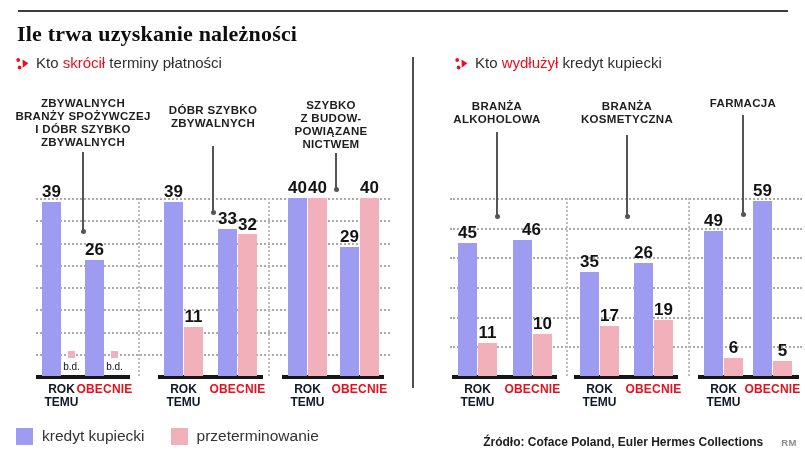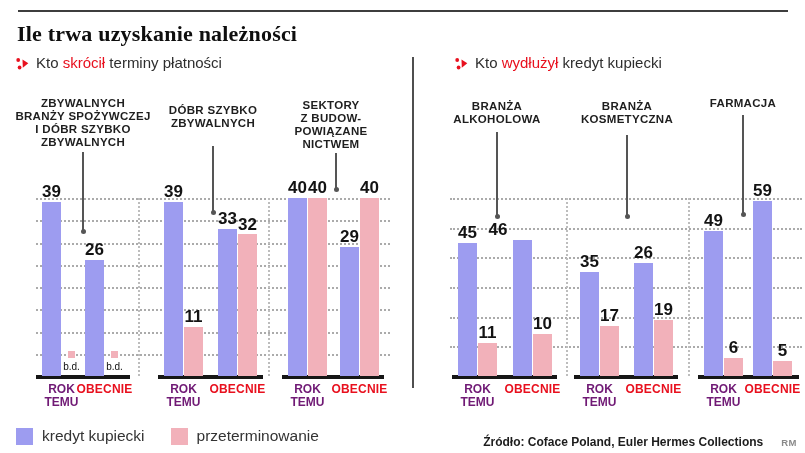--- a/index.html
+++ b/index.html
@@ -17,21 +17,21 @@
   .divider { left:412px; top:57px; width:2px; height:331px; background:#4f4f4f; }
   .gridline { height:0; border-top:2px dotted #ababab; }
   .vsep { width:0; border-left:2px dotted #bdbdbd; }
   .baseline { height:4px; background:#161616; }
   .cat { font-size:11.5px; font-weight:bold; color:#1e1e1e; text-align:center;
          line-height:13px; letter-spacing:0.3px; }
   .leader { width:2px; background:#555; }
   .ldot { width:5px; height:5px; border-radius:50%; background:#555; }
   .val { width:34px; font-size:17px; font-weight:bold; color:#131313; text-align:center; }
   .axis { width:70px; font-size:12px; text-align:center; line-height:12.5px; }
-  .axis.rok { color:#701a75; font-weight:600; }
+  .axis.rok { color:#0f172a; font-weight:600; }
   .axis.obc { color:var(--red); font-weight:bold; letter-spacing:0.2px; }
   .bd-sq { width:7px; height:7px; }
   .bd-txt { width:31px; font-size:10px; font-weight:normal; color:#101010; text-align:center;
             text-shadow:-1px -1px 0 #fff,1px -1px 0 #fff,-1px 1px 0 #fff,1px 1px 0 #fff,0 0 2px #fff; }
   .legend { left:16px; top:427px; display:flex; gap:26px; align-items:center; }
   .legend .item { display:flex; gap:9px; align-items:center; font-size:15.5px; color:#333; }
   .legend .sw { width:17px; height:17px; }
   .source { right:8px; top:435px; display:flex; align-items:baseline;
             font-size:12px; font-weight:600; color:#1d1d1d; }
   .source .rm { margin-left:18px; font-size:9.5px; font-weight:bold; color:#8a8a8a; letter-spacing:0.5px; }
@@ -114,21 +114,21 @@
         <div>TEMU</div>
       </div>
       <div class="abs bar" style="left: 218px; top: 229.15px; width: 19px; height: 146.85px; background: rgb(157, 156, 240);"></div>
       <div class="abs val" style="left: 210.5px; top: 209.15px;">33</div>
       <div class="abs bar" style="left: 238px; top: 233.6px; width: 19px; height: 142.4px; background: rgb(242, 177, 186);"></div>
       <div class="abs val" style="left: 230.5px; top: 215px;">32</div>
       <div class="abs axis obc" style="left: 202.5px; top: 383px;">
         <div>OBECNIE</div>
       </div>
       <div class="abs cat" style="left: 251px; top: 99px; width: 160px;">
-        <div>SEKTORY</div>
+        <div>SZYBKO</div>
         <div>Z BUDOW-</div>
         <div>POWIĄZANE</div>
         <div>NICTWEM</div>
       </div>
       <div class="abs leader" style="left: 335px; top: 153px; height: 35px;"></div>
       <div class="abs ldot" style="left: 333.5px; top: 187px;"></div>
       <div class="abs baseline" style="left: 282px; top: 375px; width: 102px;"></div>
       <div class="abs bar" style="left: 288px; top: 198px; width: 19px; height: 178px; background: rgb(157, 156, 240);"></div>
       <div class="abs val" style="left: 280.5px; top: 178px;">40</div>
       <div class="abs bar" style="left: 308px; top: 198px; width: 19px; height: 178px; background: rgb(242, 177, 186);"></div>
@@ -161,21 +161,21 @@
       <div class="abs baseline" style="left: 452px; top: 375px; width: 105px;"></div>
       <div class="abs bar" style="left: 458px; top: 242.5px; width: 19px; height: 133.5px; background: rgb(157, 156, 240);"></div>
       <div class="abs val" style="left: 450.5px; top: 222.5px;">45</div>
       <div class="abs bar" style="left: 478px; top: 343.367px; width: 19px; height: 32.6333px; background: rgb(242, 177, 186);"></div>
       <div class="abs val" style="left: 470.5px; top: 323.367px;">11</div>
       <div class="abs axis rok" style="left: 442.5px; top: 383px;">
         <div>ROK</div>
         <div>TEMU</div>
       </div>
       <div class="abs bar" style="left: 513px; top: 239.533px; width: 19px; height: 136.467px; background: rgb(157, 156, 240);"></div>
-      <div class="abs val" style="left: 481px; top: 219.533px;">46</div>
+      <div class="abs val" style="left: 507px; top: 219.533px; text-align: right;">46</div>
       <div class="abs bar" style="left: 533px; top: 334.467px; width: 19px; height: 41.5333px; background: rgb(242, 177, 186);"></div>
       <div class="abs val" style="left: 525.5px; top: 314.467px;">10</div>
       <div class="abs axis obc" style="left: 497.5px; top: 383px;">
         <div>OBECNIE</div>
       </div>
       <div class="abs cat" style="left: 547px; top: 100px; width: 160px;">
         <div>BRANŻA</div>
         <div>KOSMETYCZNA</div>
       </div>
       <div class="abs leader" style="left: 626px; top: 135px; height: 80px;"></div>

